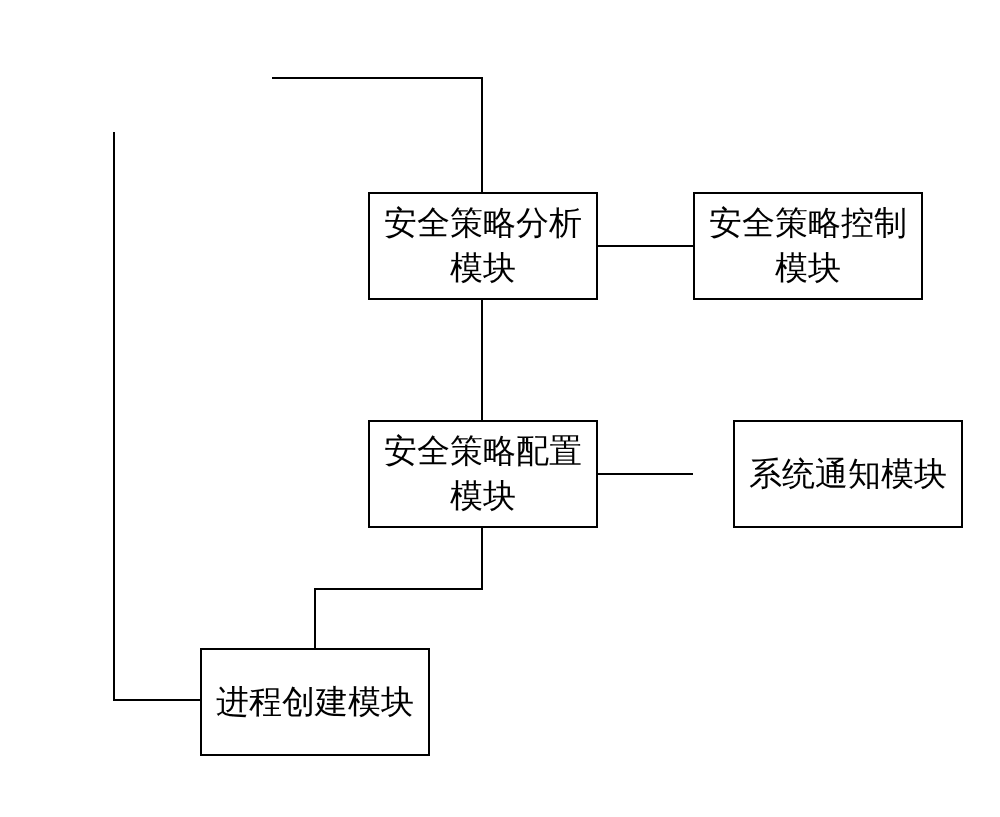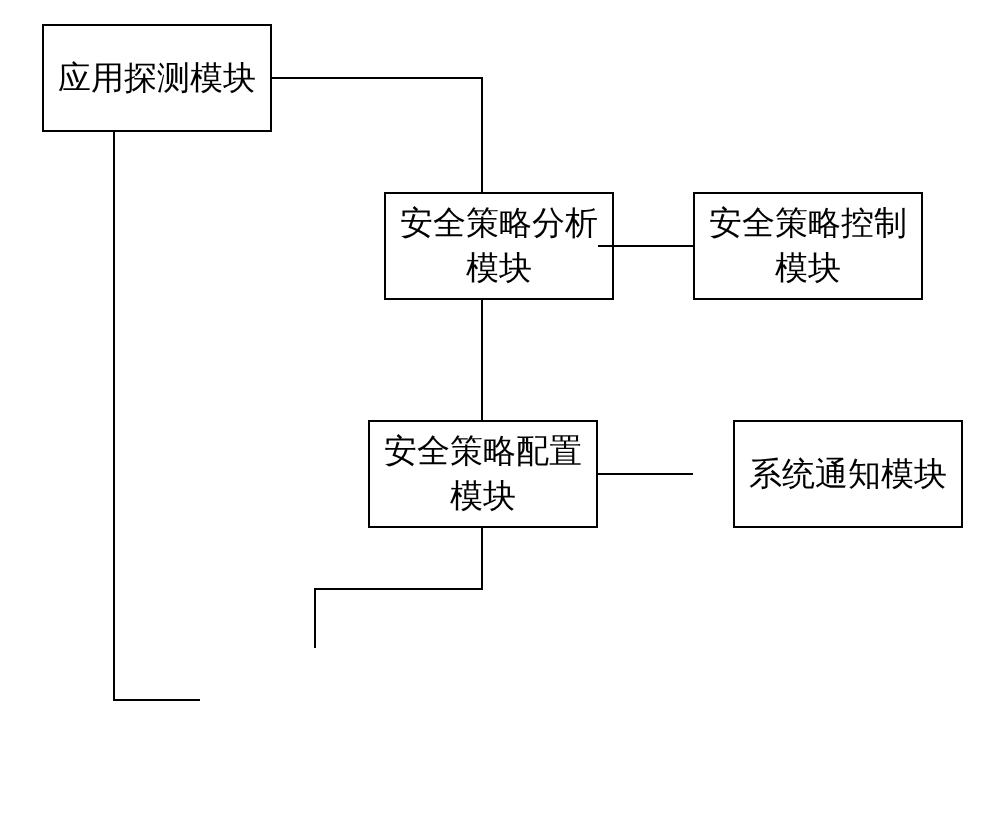--- a/index.html
+++ b/index.html
@@ -32,40 +32,40 @@
   .connector {
     position: absolute;
     background: #000;
   }
 </style>
 </head>
 <body>
 
 <div class="canvas">
 
-  <div class="box" style="left:42px;  top:24px;  width:230px; height:108px;">
-    <span>应用探测模块</span>
-  </div>
 
-  <div class="box" style="left:384px; top:192px; width:230px; height:108px;">
+  <div class="box" style="left:368px; top:192px; width:230px; height:108px;">
     <span>安全策略分析模块</span>
   </div>
 
   <div class="box" style="left:693px; top:192px; width:230px; height:108px;">
     <span>安全策略控制模块</span>
   </div>
 
   <div class="box" style="left:368px; top:420px; width:230px; height:108px;">
     <span>安全策略配置模块</span>
   </div>
 
   <div class="box" style="left:693px; top:420px; width:230px; height:108px;margin-left:40px;">
     <span>系统通知模块</span>
   </div>
 
+  <div class="box" style="left:200px; top:648px; width:230px; height:108px;">
+    <span>进程创建模块</span>
+  </div>
 
   <div class="connector" style="left:272px; top:77px;  width:211px; height:2px;"></div>
   <div class="connector" style="left:481px; top:77px;  width:2px;   height:115px;"></div>
 
   <div class="connector" style="left:598px; top:245px; width:95px;  height:2px;"></div>
 
   <div class="connector" style="left:481px; top:300px; width:2px;   height:120px;"></div>
 
   <div class="connector" style="left:598px; top:473px; width:95px;  height:2px;"></div>
 

